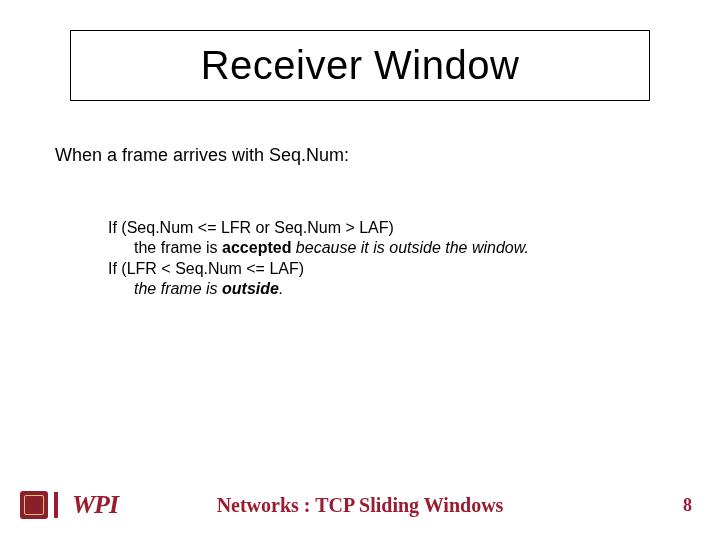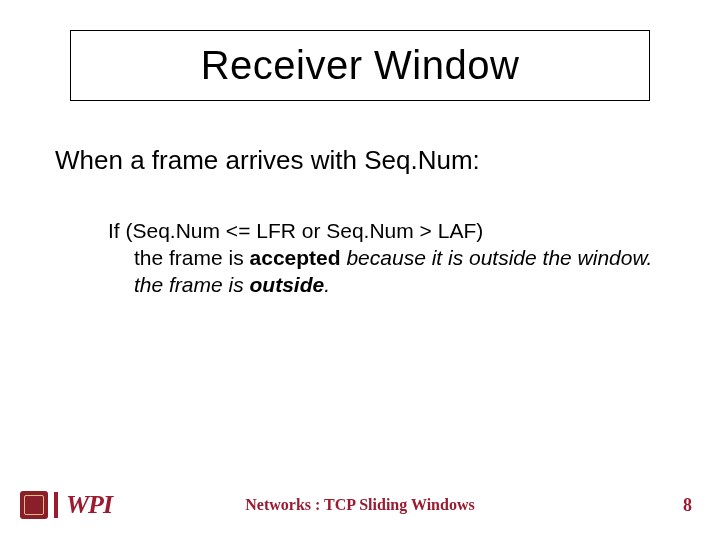--- a/index.html
+++ b/index.html
@@ -22,29 +22,29 @@
   }
   .title-box span {
     font-size: 40px;
     color: #000;
     letter-spacing: 0.5px;
   }
   .intro {
     position: absolute;
     top: 145px;
     left: 55px;
-    font-size: 26px;
+    font-size: 18px;
     color: #000;
   }
   .body-block {
     position: absolute;
     top: 218px;
     left: 108px;
     width: 560px;
-    font-size: 21px;
+    font-size: 16px;
     color: #000;
     line-height: 1.28;
   }
   .indent { padding-left: 26px; }
   .footer {
     position: absolute;
     bottom: 20px;
     left: 0;
     width: 720px;
     display: flex;
@@ -66,21 +66,21 @@
   .seal::after {
     content: "";
     position: absolute;
     top: 4px; left: 4px; right: 4px; bottom: 4px;
     border: 1.5px solid #d9c07a;
     border-radius: 2px;
   }
   .wpi-mark {
     display: flex;
     align-items: center;
-    gap: 6px;
+    gap: 12px;
   }
   .wpi-bar {
     width: 4px;
     height: 26px;
     background: #9b1b30;
   }
   .wpi-text {
     font-family: "Times New Roman", Times, serif;
     font-weight: bold;
     font-style: italic;
@@ -88,21 +88,21 @@
     color: #9b1b30;
     letter-spacing: -1px;
     margin-left: 2px;
   }
   .footer-title {
     position: absolute;
     left: 50%;
     transform: translateX(-50%);
     font-family: "Times New Roman", Times, serif;
     font-weight: bold;
-    font-size: 16px;
+    font-size: 20px;
     color: #9b1b30;
   }
   .page-num {
     position: absolute;
     right: 28px;
     font-family: "Times New Roman", Times, serif;
     font-weight: bold;
     font-size: 18px;
     color: #9b1b30;
   }
@@ -114,20 +114,21 @@
   <span>Receiver Window</span>
 </div>
 
 <div class="intro">When a frame arrives with Seq.Num:</div>
 
 <div class="body-block">
   <div>If  (Seq.Num &lt;= LFR or Seq.Num &gt; LAF)</div>
   <div class="indent">
     <span>the frame is </span><b>accepted</b><i>  because it is outside the window.</i>
   </div>
+  <div>If  (LFR &lt; Seq.Num &lt;=  LAF)</div>
   <div class="indent">
     <i>the frame is </i><b><i>outside</i></b><i>.</i>
   </div>
 </div>
 
 <div class="footer">
   <div class="logo-group">
     <div class="seal"></div>
     <div class="wpi-mark">
       <div class="wpi-bar"></div>

